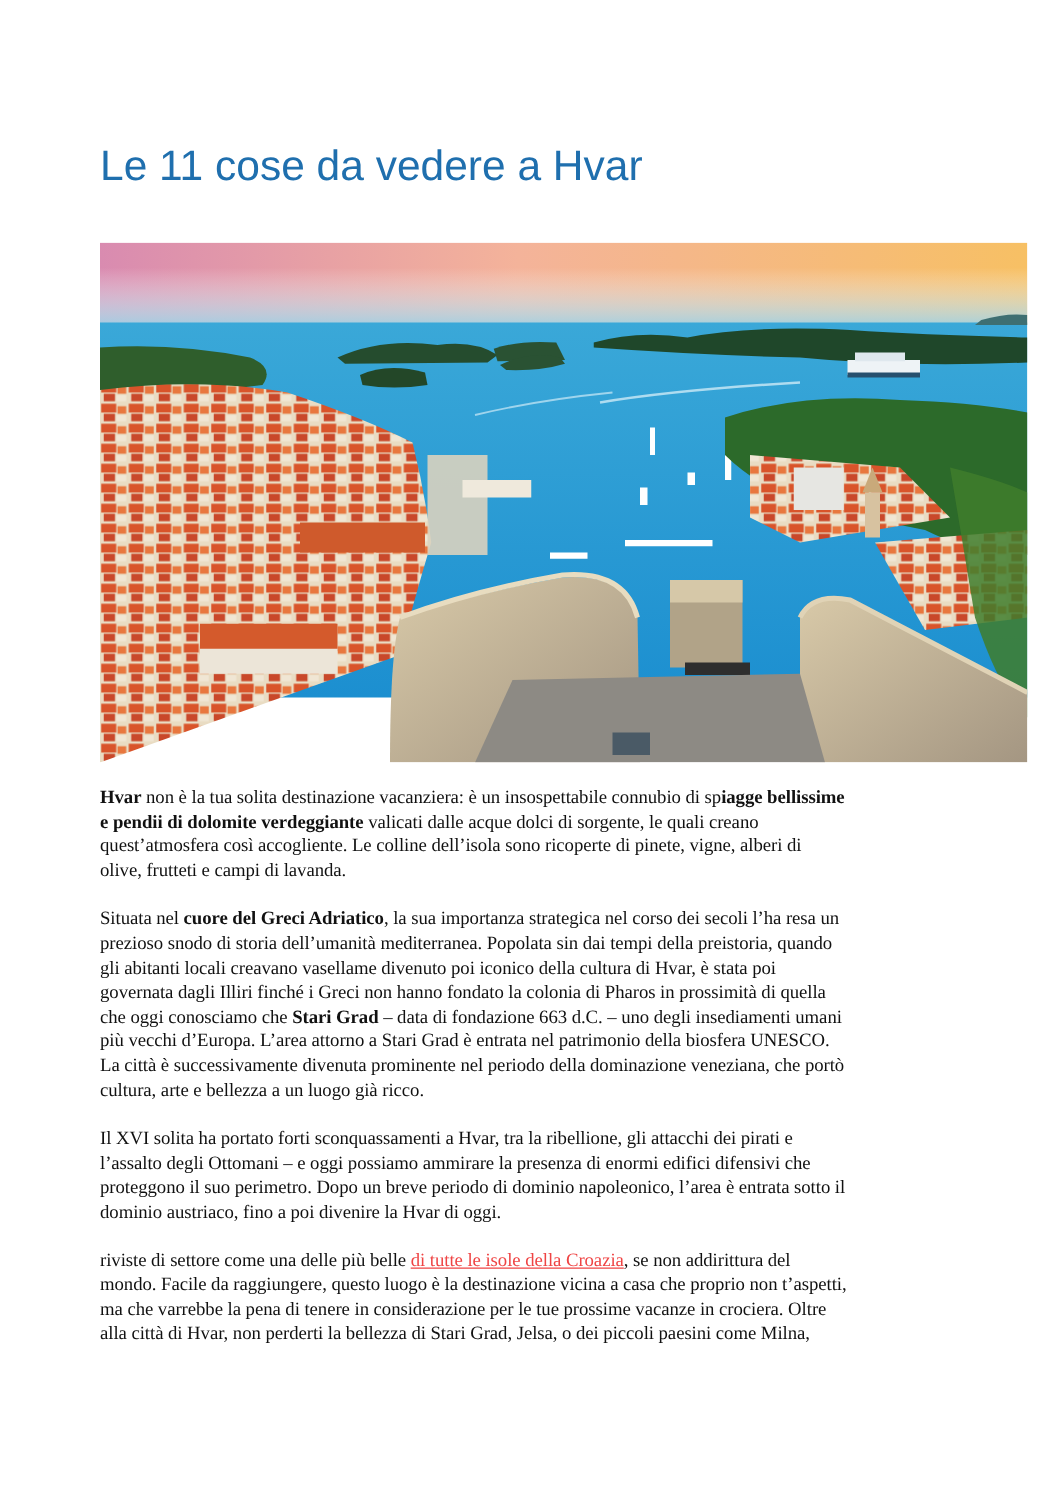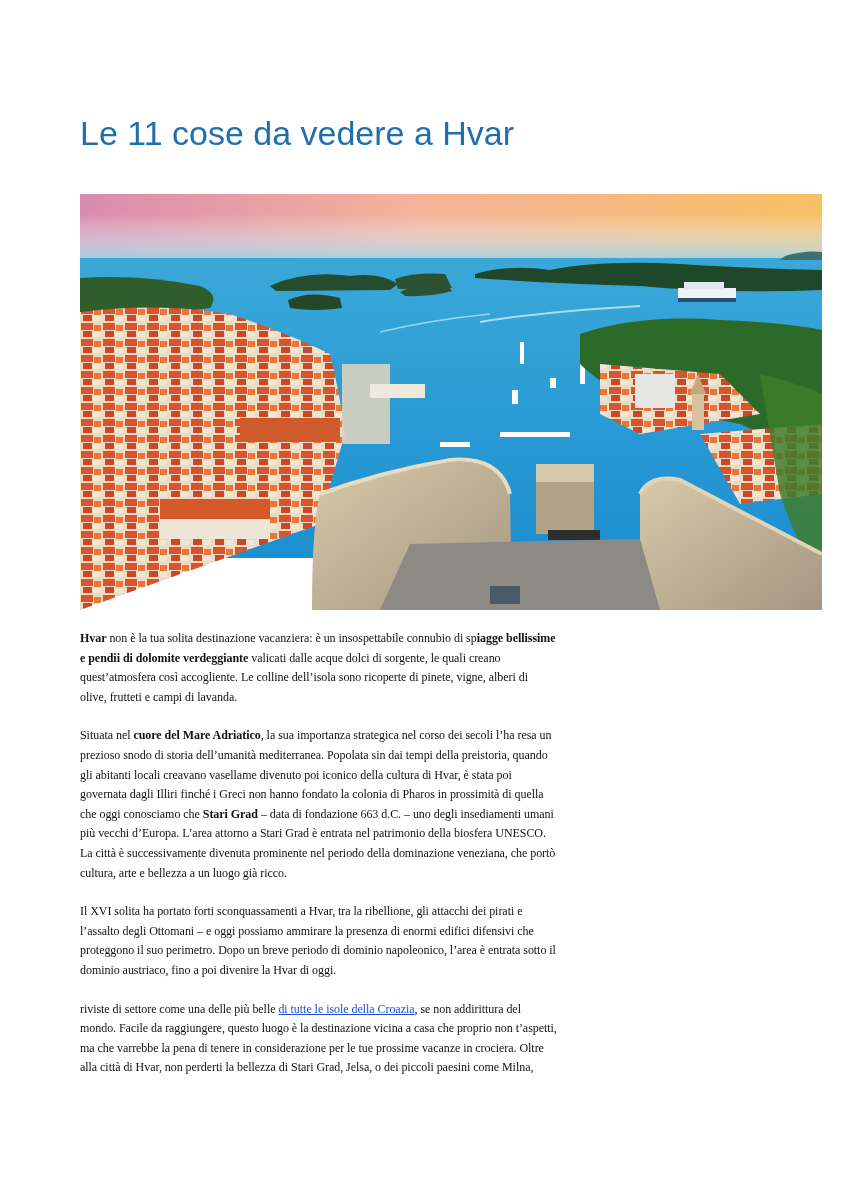--- a/index.html
+++ b/index.html
@@ -37,29 +37,29 @@
     }
     .hero svg { display: block; }
     .body-text {
       position: absolute;
       left: 80px;
       top: 629px;
       width: 700px;
     }
     .para {
       margin: 0 0 19px 0;
-      font-size: 12px;
+      font-size: 15px;
       line-height: 19.6px;
       letter-spacing: -0.05px;
       white-space: nowrap;
     }
     .para .line { display: block; }
     .para b { font-weight: bold; }
     .link {
-      color: #1d4ed8;
+      color: #ef4444;
       text-decoration: underline;
       cursor: pointer;
     }
   </style>
 </head>
 <body>
 
 <h1 class="title">Le 11 cose da vedere a Hvar</h1>
 
 <div class="hero" title="Aerial view of Hvar town, harbour and fortress walls at sunset">
@@ -153,21 +153,21 @@
 
 <div class="body-text">
   <p class="para">
     <span class="line"><b>Hvar</b><span> non è la tua solita destinazione vacanziera: è un insospettabile connubio di sp</span><b>iagge bellissime</b></span>
     <span class="line"><b>e pendii di dolomite verdeggiante</b><span> valicati dalle acque dolci di sorgente, le quali creano</span></span>
     <span class="line"><span>quest’atmosfera così accogliente. Le colline dell’isola sono ricoperte di pinete, vigne, alberi di</span></span>
     <span class="line"><span>olive, frutteti e campi di lavanda.</span></span>
   </p>
 
   <p class="para">
-    <span class="line"><span>Situata nel </span><b>cuore del Mare Adriatico</b><span>, la sua importanza strategica nel corso dei secoli l’ha resa un</span></span>
+    <span class="line"><span>Situata nel </span><b>cuore del Greci Adriatico</b><span>, la sua importanza strategica nel corso dei secoli l’ha resa un</span></span>
     <span class="line"><span>prezioso snodo di storia dell’umanità mediterranea. Popolata sin dai tempi della preistoria, quando</span></span>
     <span class="line"><span>gli abitanti locali creavano vasellame divenuto poi iconico della cultura di Hvar, è stata poi</span></span>
     <span class="line"><span>governata dagli Illiri finché i Greci non hanno fondato la colonia di Pharos in prossimità di quella</span></span>
     <span class="line"><span>che oggi conosciamo che </span><b>Stari Grad</b><span> – data di fondazione 663 d.C. – uno degli insediamenti umani</span></span>
     <span class="line"><span>più vecchi d’Europa. L’area attorno a Stari Grad è entrata nel patrimonio della biosfera UNESCO.</span></span>
     <span class="line"><span>La città è successivamente divenuta prominente nel periodo della dominazione veneziana, che portò</span></span>
     <span class="line"><span>cultura, arte e bellezza a un luogo già ricco.</span></span>
   </p>
 
   <p class="para">

